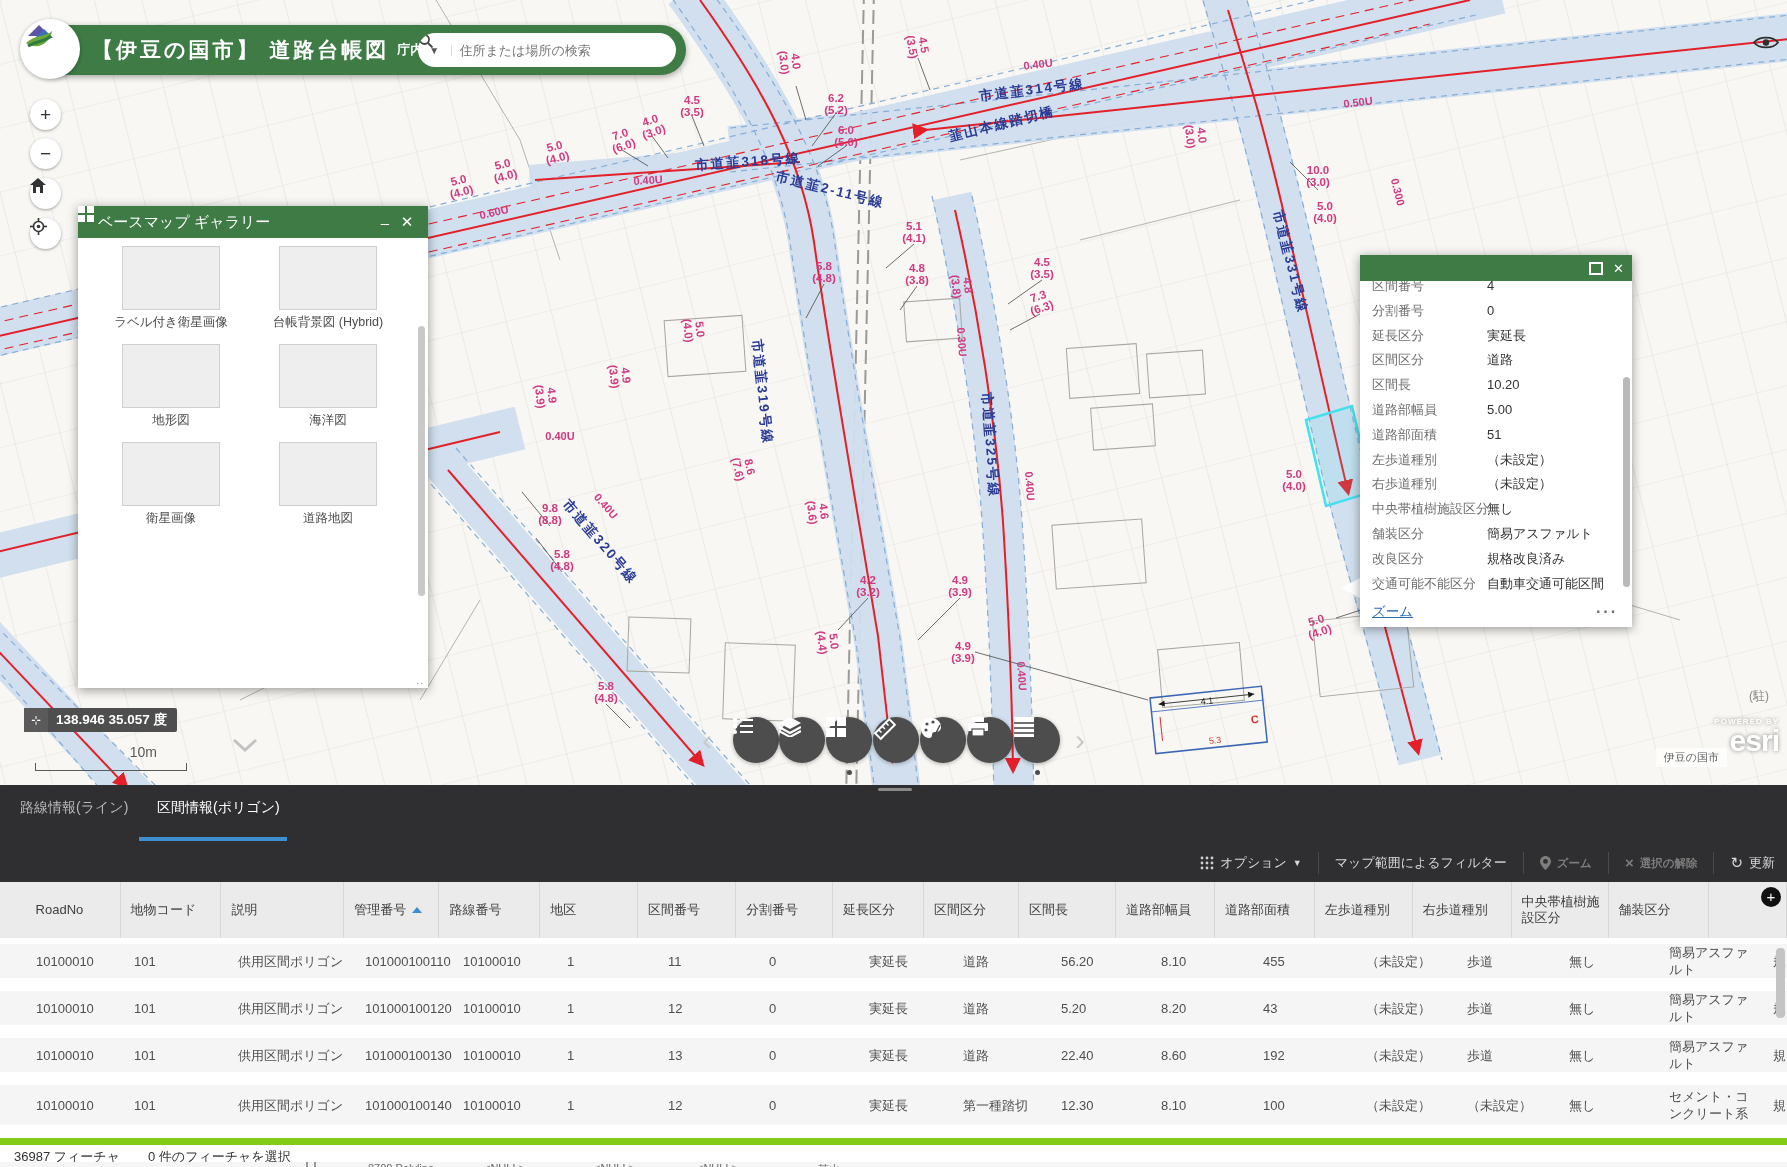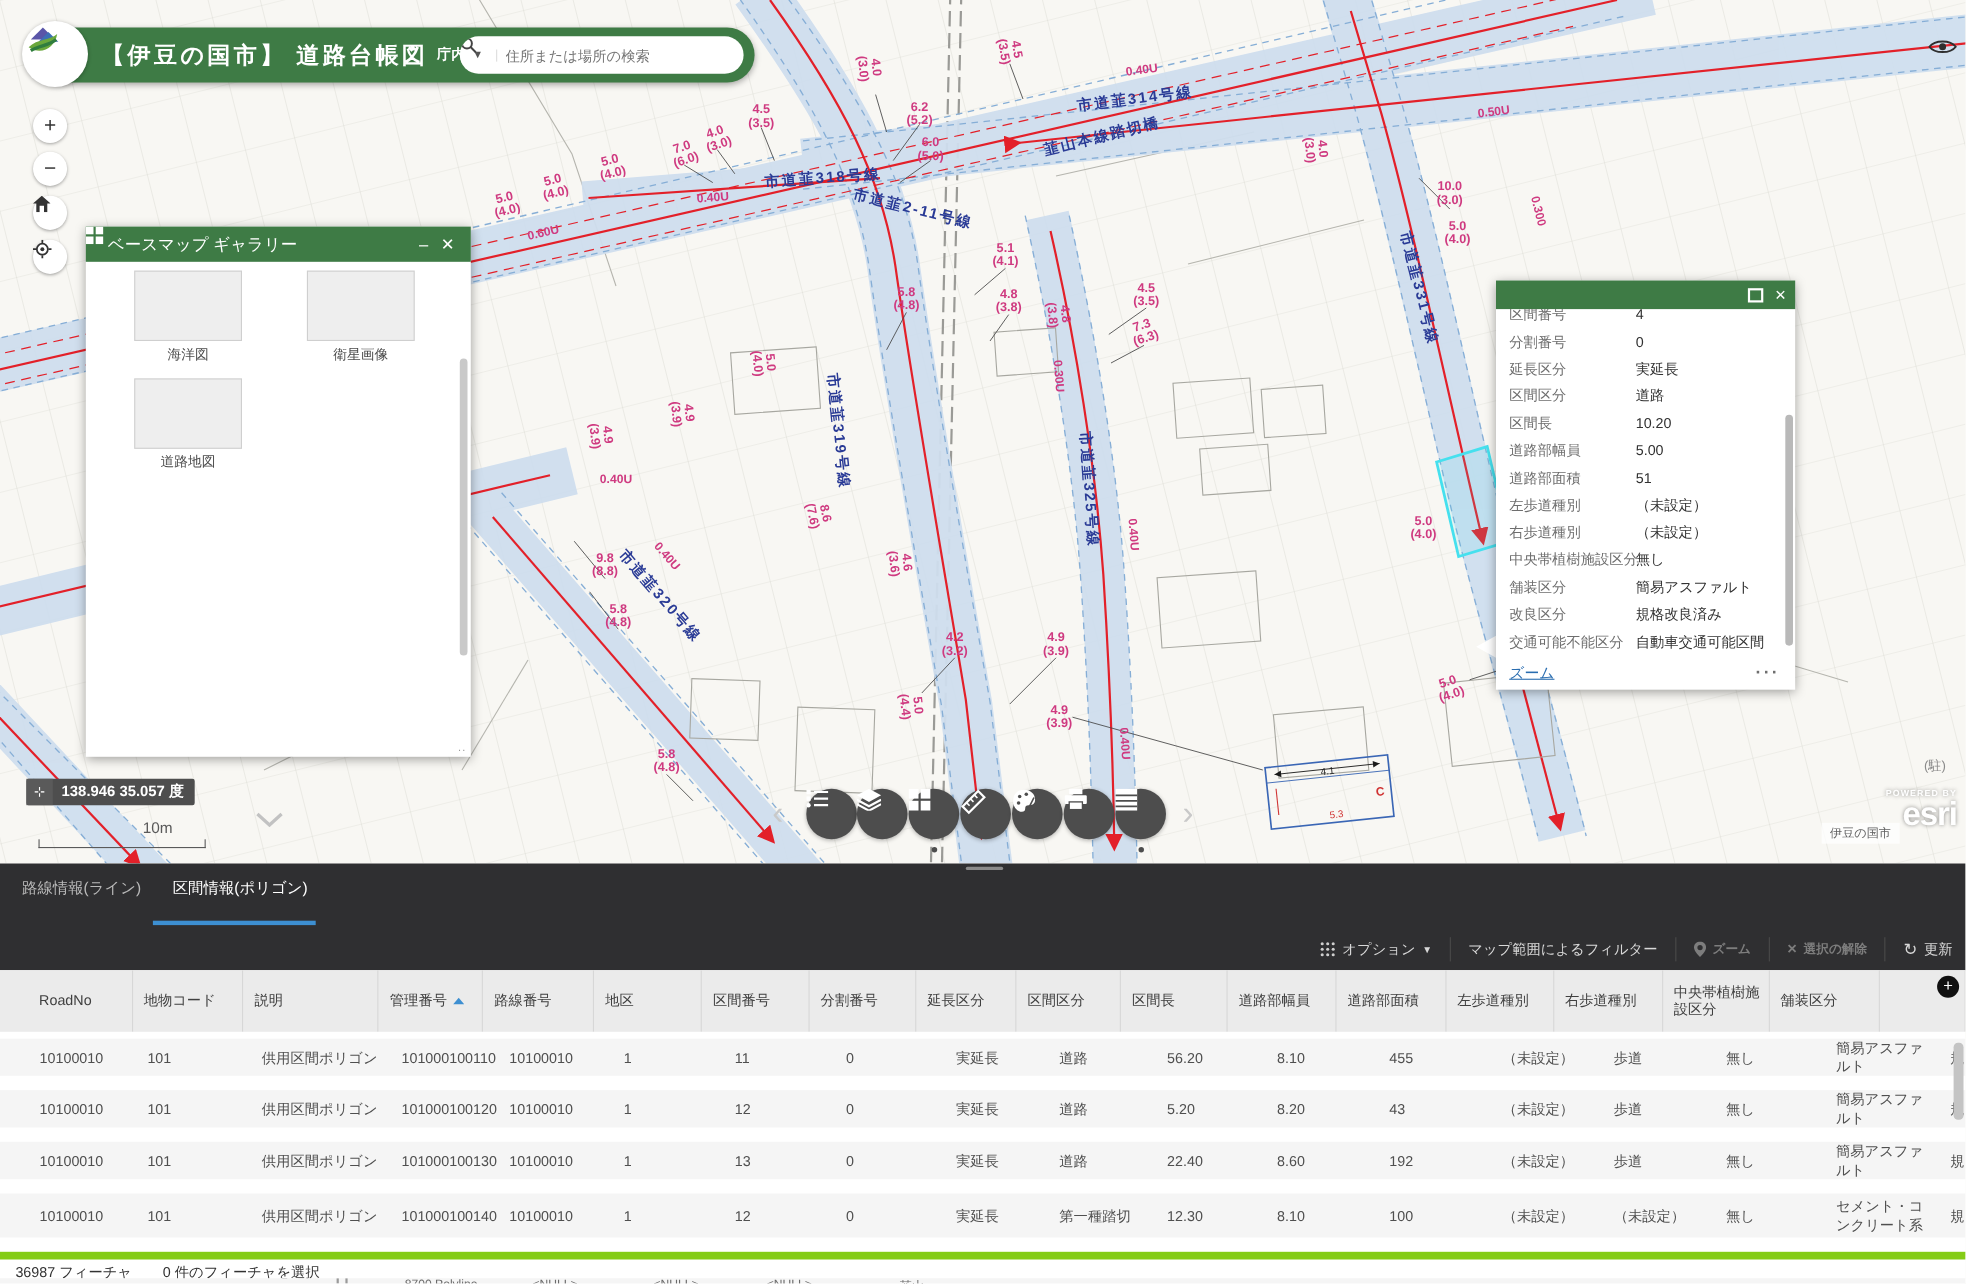--- a/index.html
+++ b/index.html
@@ -422,20 +422,32 @@
             <rect x="9" y="0" width="7" height="7" fill="#fff"></rect>
           <rect x="0" y="9" width="7" height="7" fill="#fff"></rect>
             <rect x="9" y="9" width="7" height="7" fill="#fff"></rect>
         </svg>
         <span class="gtitle">ベースマップ ギャラリー</span>
         <span class="gbtn">–</span>
         <span class="gbtn">✕</span>
       </div>
       <div id="gallist">
 
+      <div class="gitem">
+            <div class="thumb th-sat-japan"></div>
+            <div class="cap">ラベル付き衛星画像</div>
+          </div>
+          <div class="gitem">
+            <div class="thumb th-ledger-hybrid"></div>
+            <div class="cap">台帳背景図 (Hybrid)</div>
+          </div>
+          <div class="gitem">
+            <div class="thumb th-topo"></div>
+            <div class="cap">地形図</div>
+          </div>
           <div class="gitem">
             <div class="thumb th-ocean"></div>
             <div class="cap">海洋図</div>
           </div>
           <div class="gitem">
             <div class="thumb th-aerial"></div>
             <div class="cap">衛星画像</div>
           </div>
           <div class="gitem">
             <div class="thumb th-street"></div>

